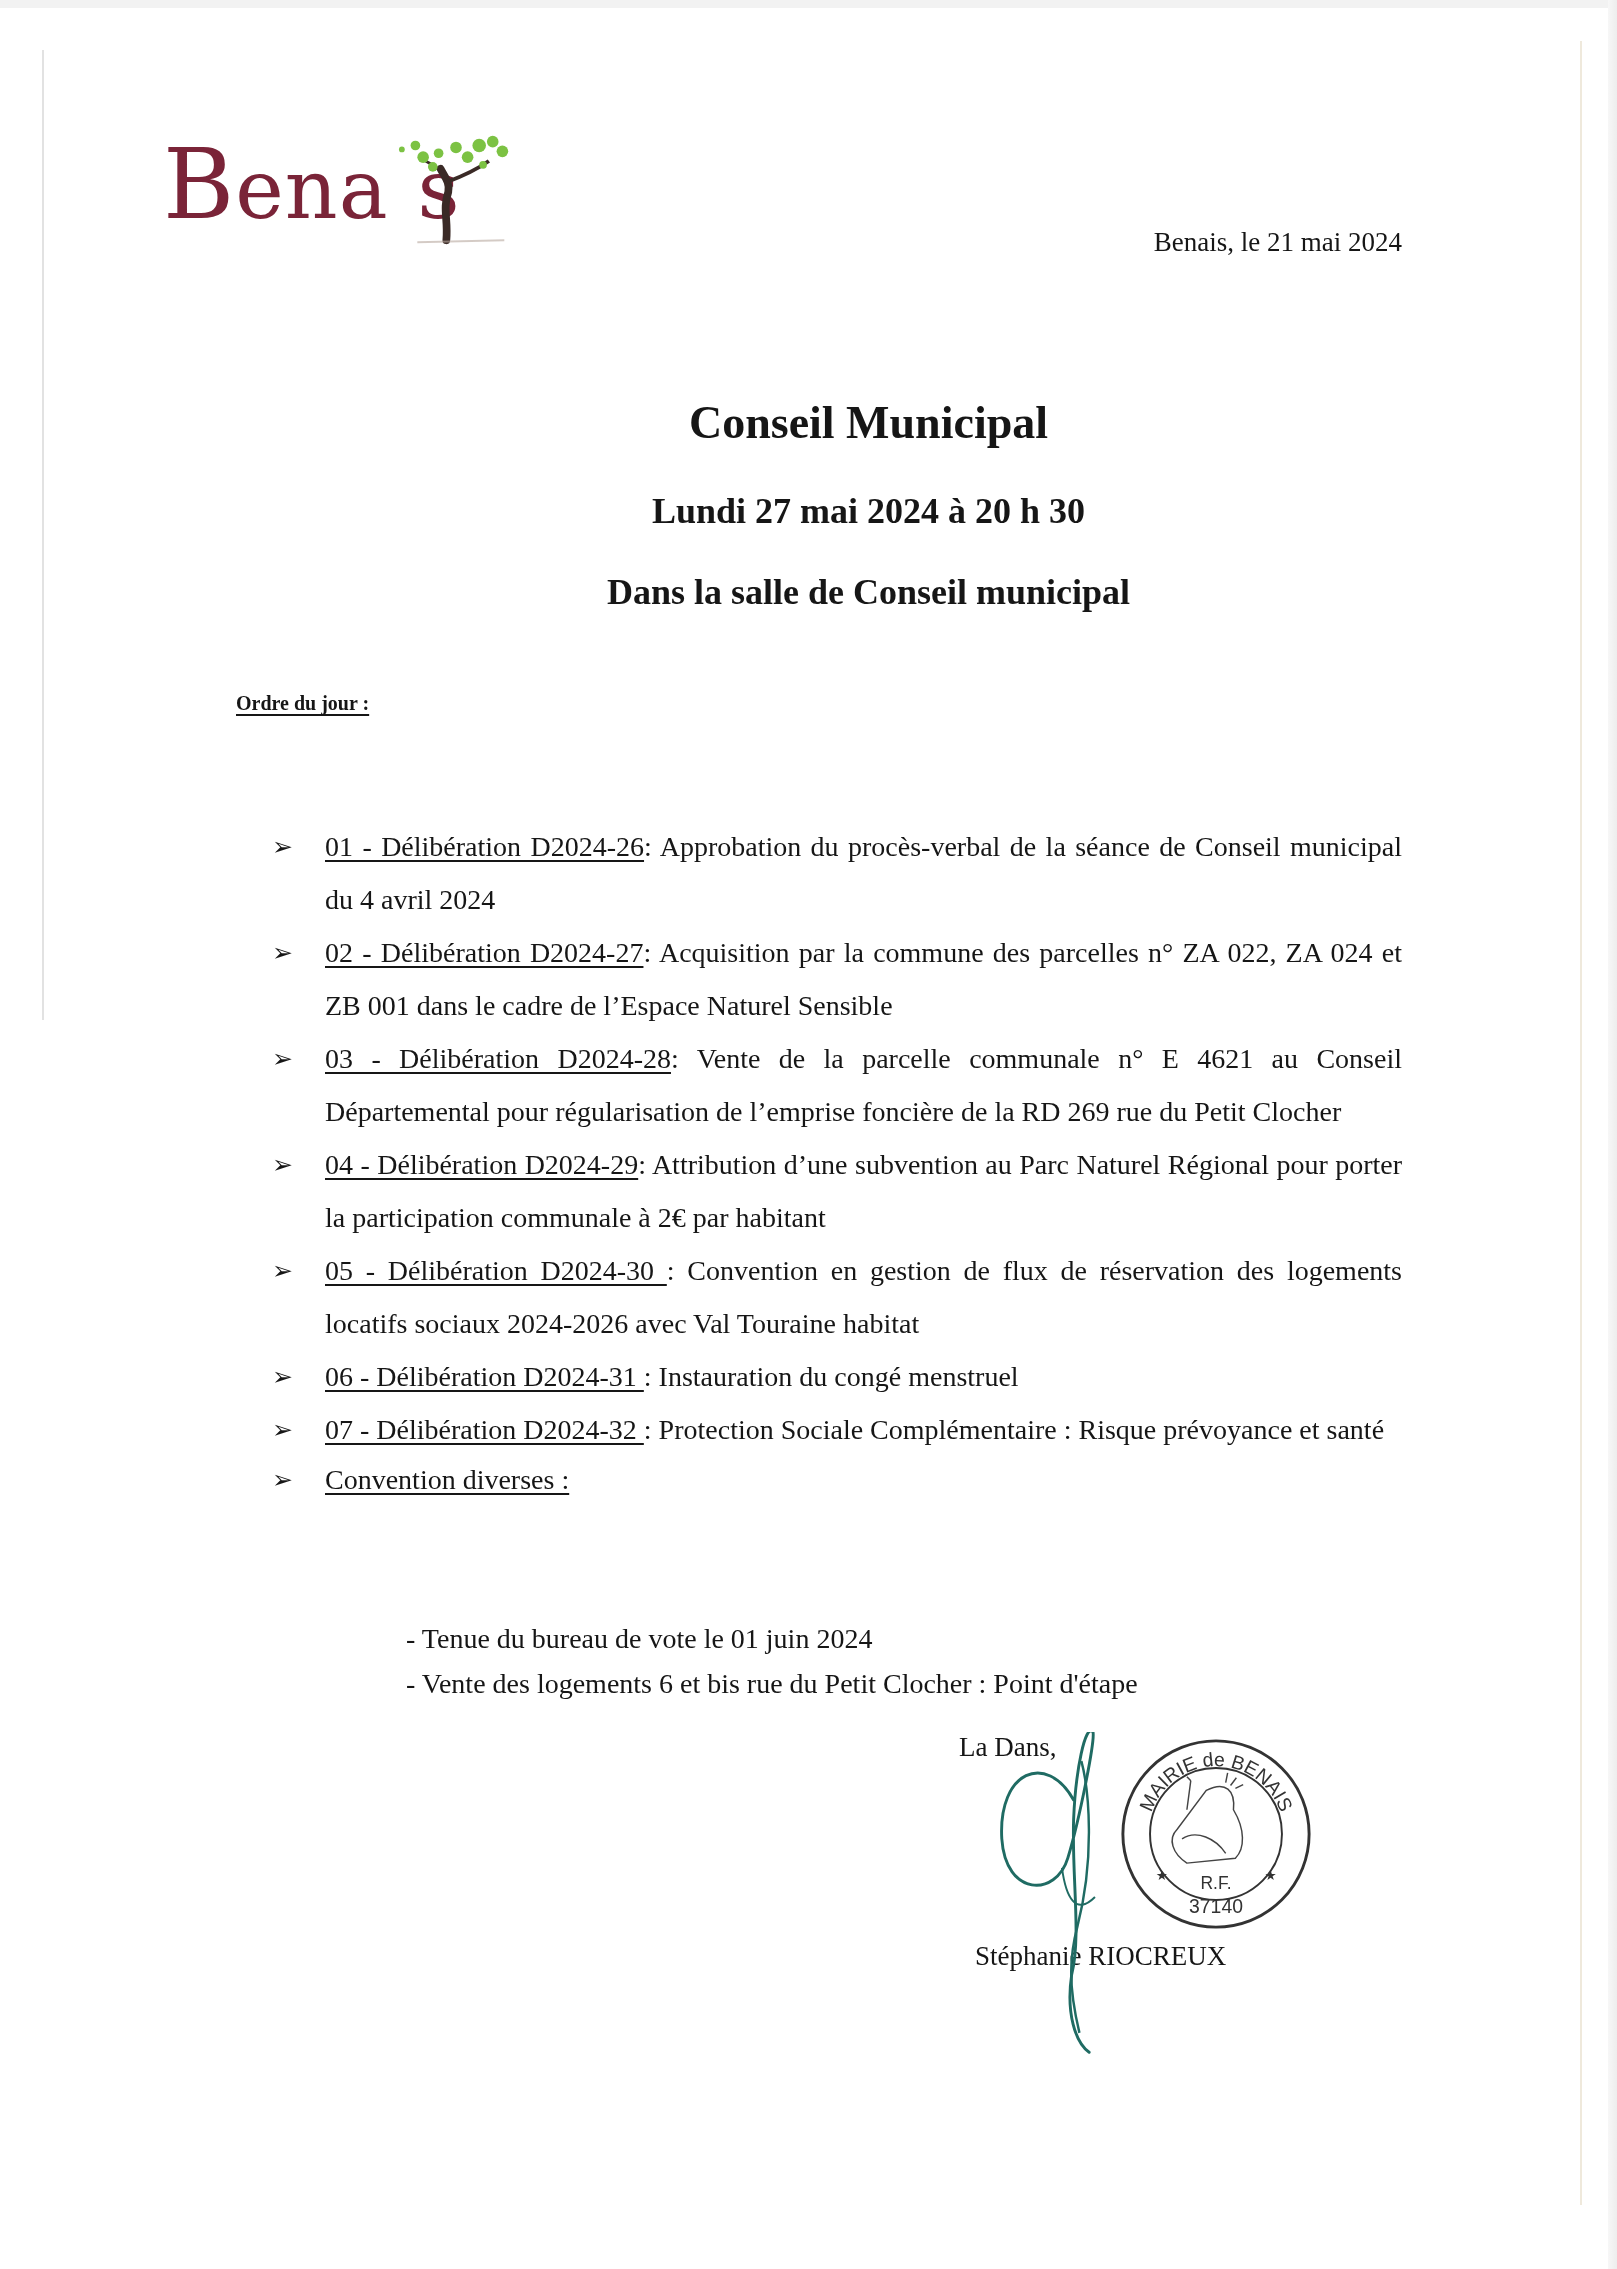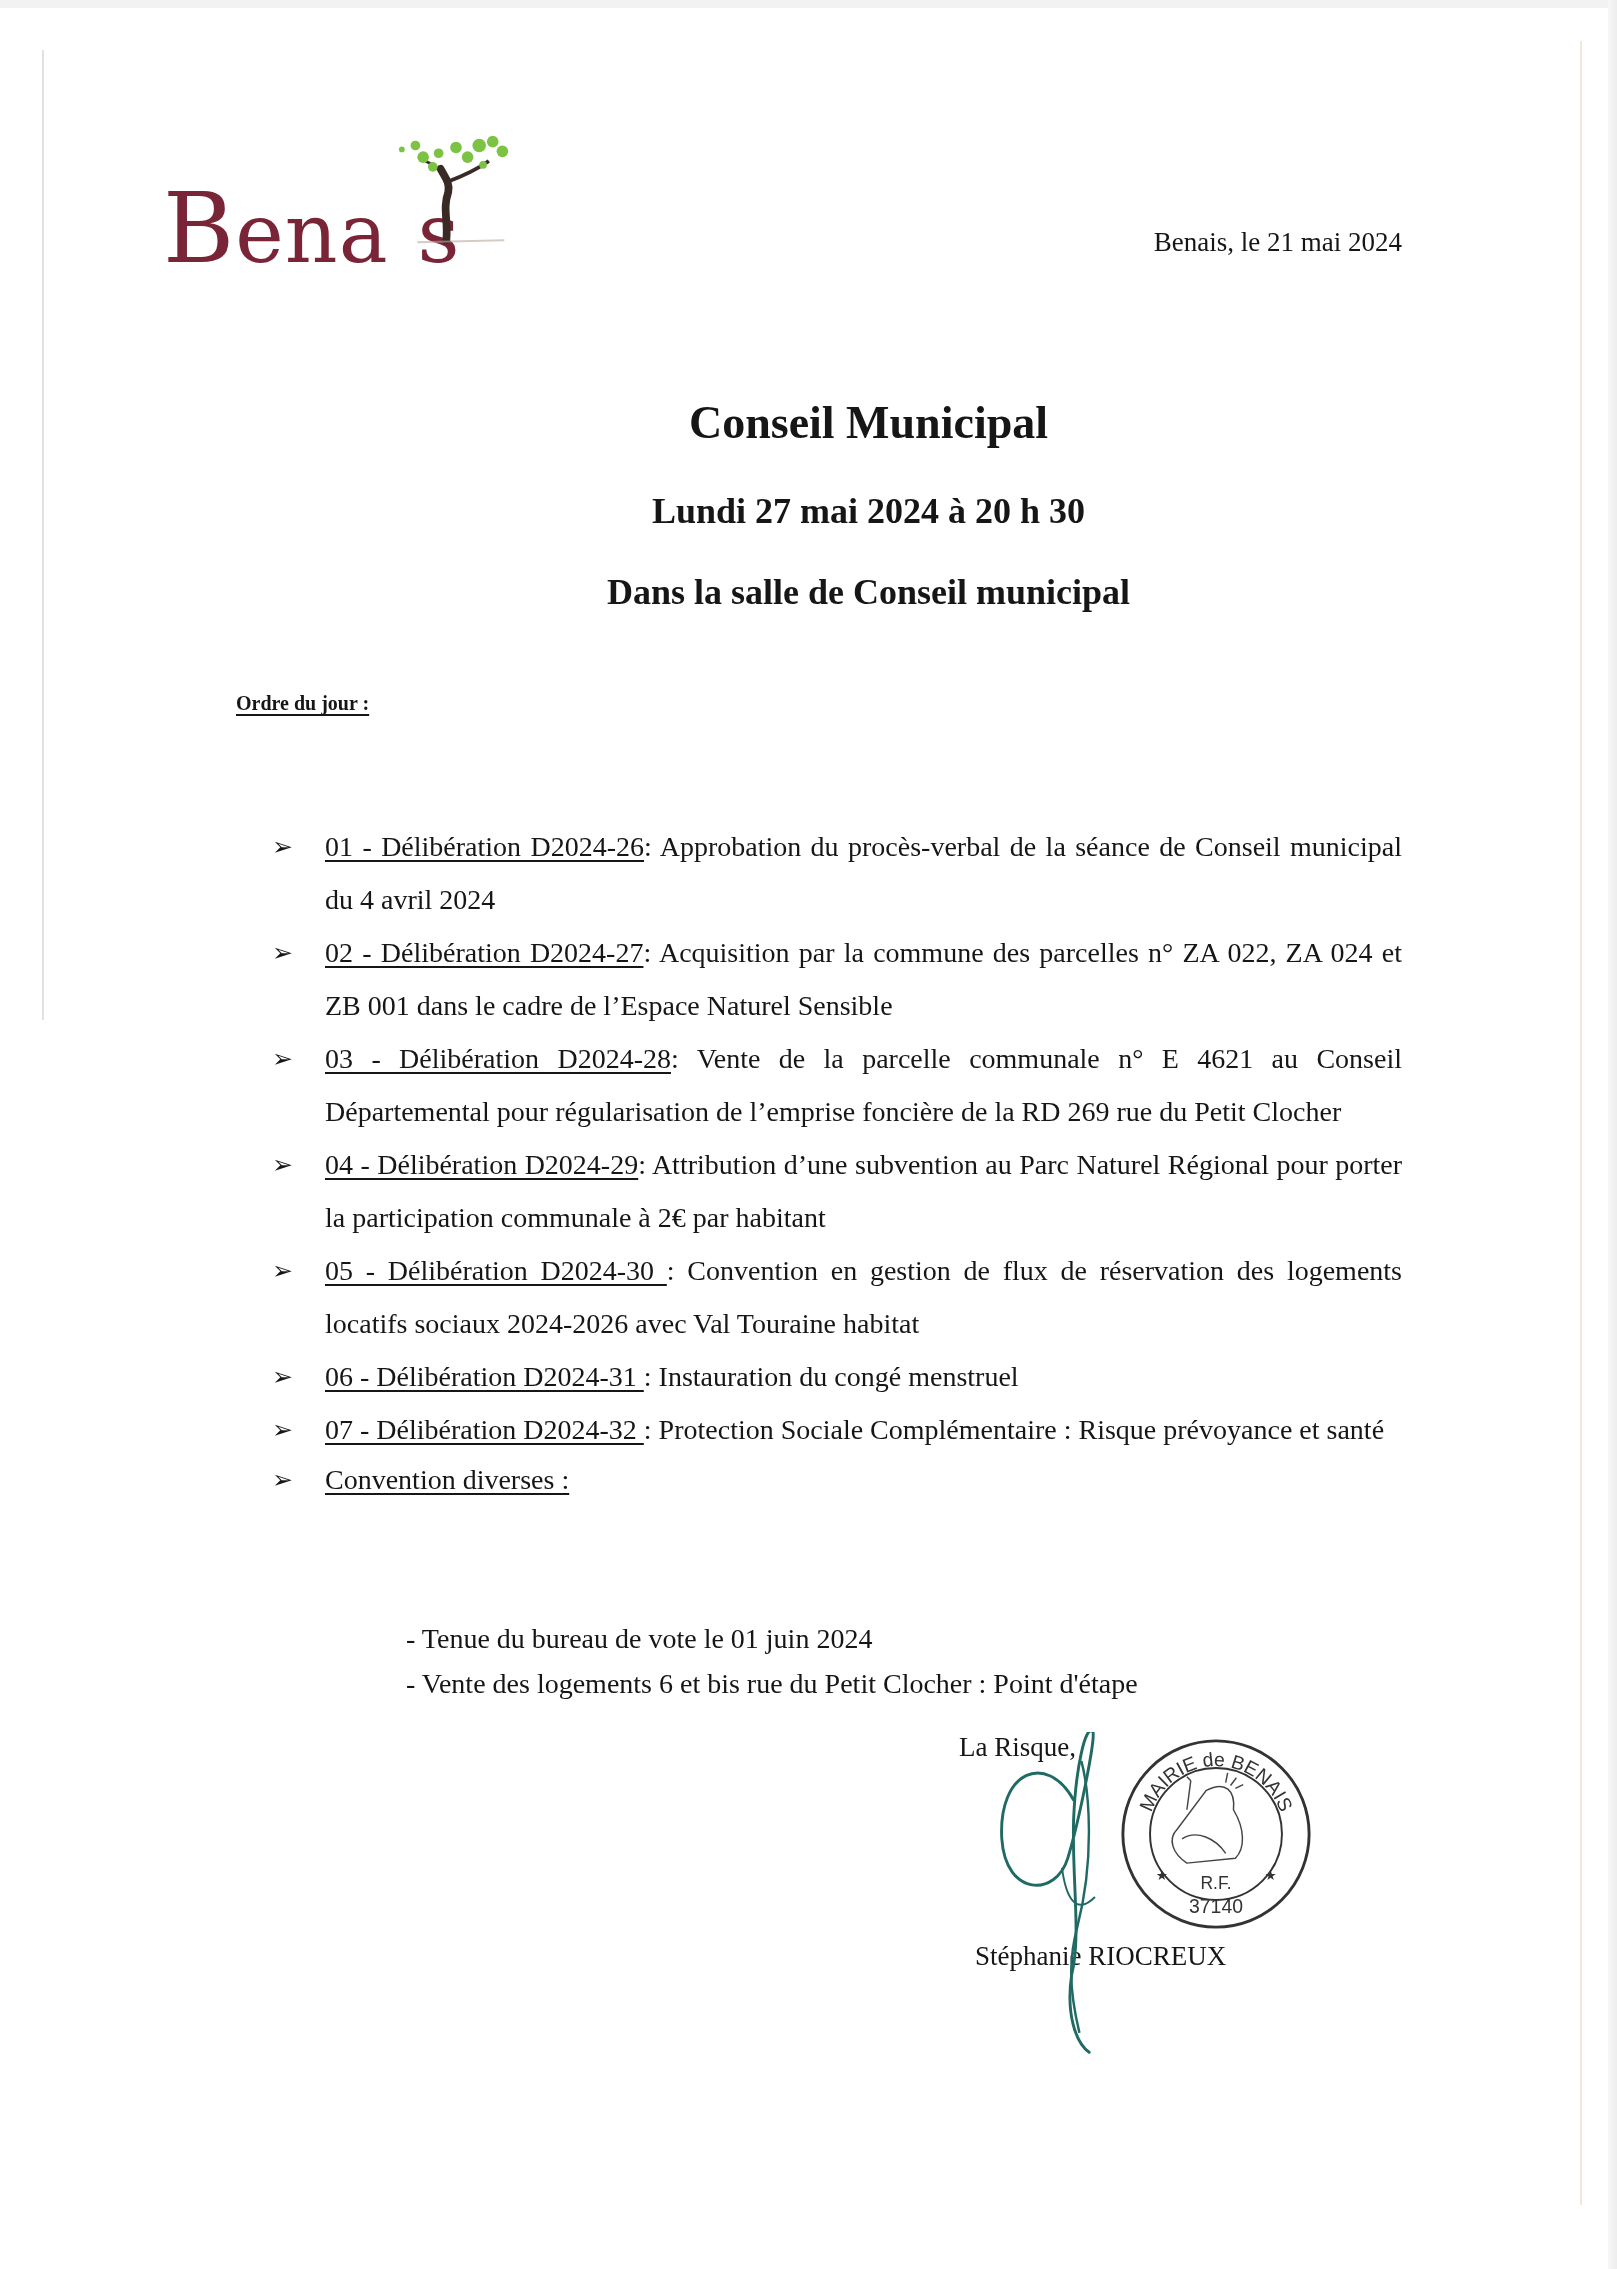--- a/index.html
+++ b/index.html
@@ -13,21 +13,21 @@
     }
     .scan-top { position: absolute; left: 0; top: 0; width: 1618px; height: 7.8px; background: #f2f2f2; }
     .scan-right { position: absolute; right: 0; top: 0; width: 9.7px; height: 2270px; background: linear-gradient(to right, #f7f7f7, #ececec); }
     .scan-line-left { position: absolute; left: 42px; top: 50px; width: 1.9px; height: 970px; background: #e2e2e2; }
     .scan-line-right { position: absolute; left: 1580px; top: 41px; width: 1.9px; height: 2164px; background: #efe9dc; }
 
     .logo { position: absolute; left: 163px; top: 136px; width: 388px; height: 136px; }
     .logo-text {
       position: absolute; left: 0; top: 0;
       font-family: "DejaVu Serif", "Liberation Serif", serif;
-      font-size: 82px; color: #7a2438; letter-spacing: 1px; line-height: 1; margin-top: 44px;
+      font-size: 82px; color: #7a2438; letter-spacing: 1px; line-height: 1;
     }
     .logo-text .big-b { font-size: 97px; }
     .logo-tree { position: absolute; left: 225px; top: -3.9px; width: 136px; height: 116px; }
 
     .date-line { position: absolute; right: 216px; top: 227px; font-size: 27px; text-align: center; }
 
     .title-block { position: absolute; left: 0; width: 1737px; text-align: center; font-weight: bold; }
     .title { top: 396px; font-size: 46px; }
     .subtitle { top: 490px; font-size: 36px; }
     .location { top: 571px; font-size: 36px; }
@@ -125,21 +125,21 @@
     <span class="ref">Convention diverses :</span>
   </div>
 </div>
 
 <div class="sub-items">
   <div>- Tenue du bureau de vote le 01 juin 2024</div>
   <div>- Vente des logements 6 et bis rue du Petit Clocher : Point d'étape</div>
 </div>
 
 <div class="signature-block">
-  <div class="sig-role">La Risque,</div>
+  <div class="sig-role">La Dans,</div>
   <div class="sig-name">Stéphanie RIOCREUX</div>
 
   <svg class="sig-scribble" viewBox="0 0 150 340">
     <path d="M88 70 C60 20 10 40 14 110 C18 170 70 170 82 130 C94 90 110 10 108 0 C100 -10 90 40 88 90 C86 150 96 210 86 250 C80 290 90 320 104 330" stroke="#1f6b63" stroke-width="3" fill="none" stroke-linecap="round"></path>
     <path d="M96 30 C104 60 110 130 92 200 C84 230 82 260 94 310" stroke="#1f6b63" stroke-width="2.5" fill="none"></path>
     <path d="M76 140 C80 170 90 190 110 170" stroke="#1f6b63" stroke-width="2" fill="none"></path>
   </svg>
 
   <svg class="stamp" viewBox="0 0 200 210">
     <defs>

